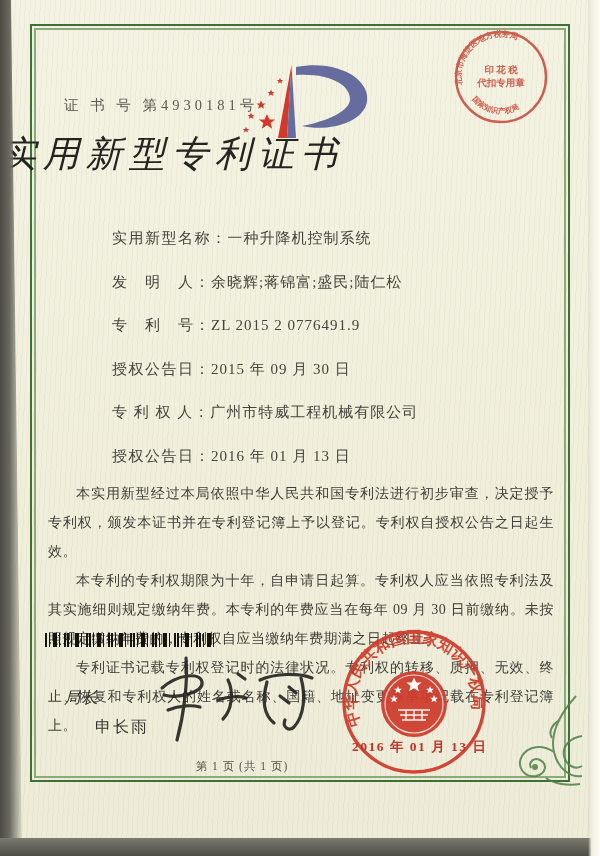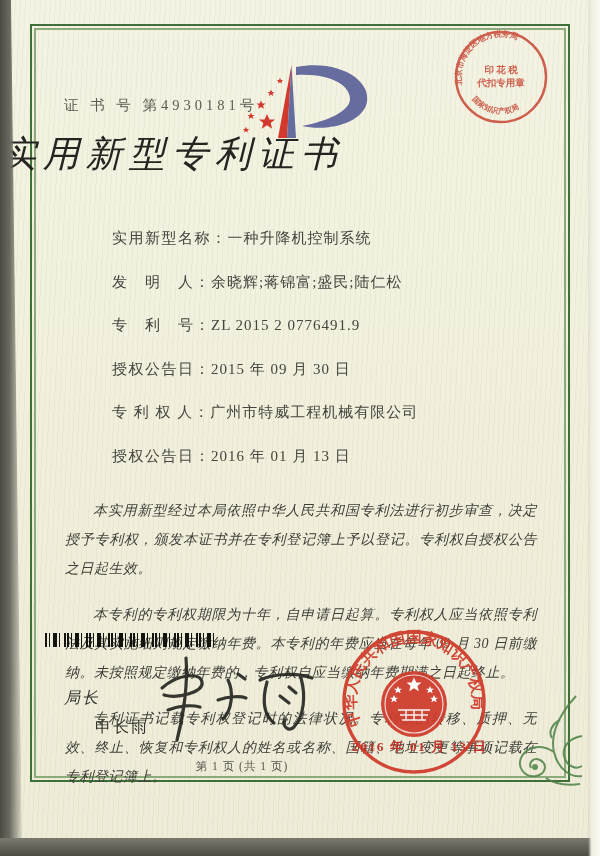--- a/index.html
+++ b/index.html
@@ -46,21 +46,21 @@
   .tax-stamp{position:absolute;left:451px;top:27px;opacity:0.88;}
   .fields{position:absolute;left:64px;top:0;width:480px;}
   .field-row{position:absolute;left:0;white-space:nowrap;
     font-size:15px;color:#45453f;letter-spacing:1px;margin-left:48px;}
   .field-row .lbl{letter-spacing:1.5px;}
   .paras{
     position:absolute;left:48px;top:479px;width:506px;
     font-size:14px;line-height:29px;color:#3e3e38;
     text-align:justify;letter-spacing:0.5px;
   }
-  .paras p{margin:17px;text-indent:2em;font-style:italic;}
+  .paras p{margin:0;text-indent:2em;}
   .barcode{
     position:absolute;left:45px;top:633px;width:172px;height:14px;
     background:repeating-linear-gradient(90deg,
       #14140f 0 2px, rgba(0,0,0,0) 2px 4px,
       #14140f 4px 5px, rgba(0,0,0,0) 5px 8px,
       #14140f 8px 12px, rgba(0,0,0,0) 12px 14px,
       #14140f 14px 15px, rgba(0,0,0,0) 15px 19px,
       #14140f 19px 21px, rgba(0,0,0,0) 21px 22px);
   }
   .signer-title{position:absolute;left:64px;top:688px;font-size:16px;color:#35352f;letter-spacing:2px;font-style:italic;}

